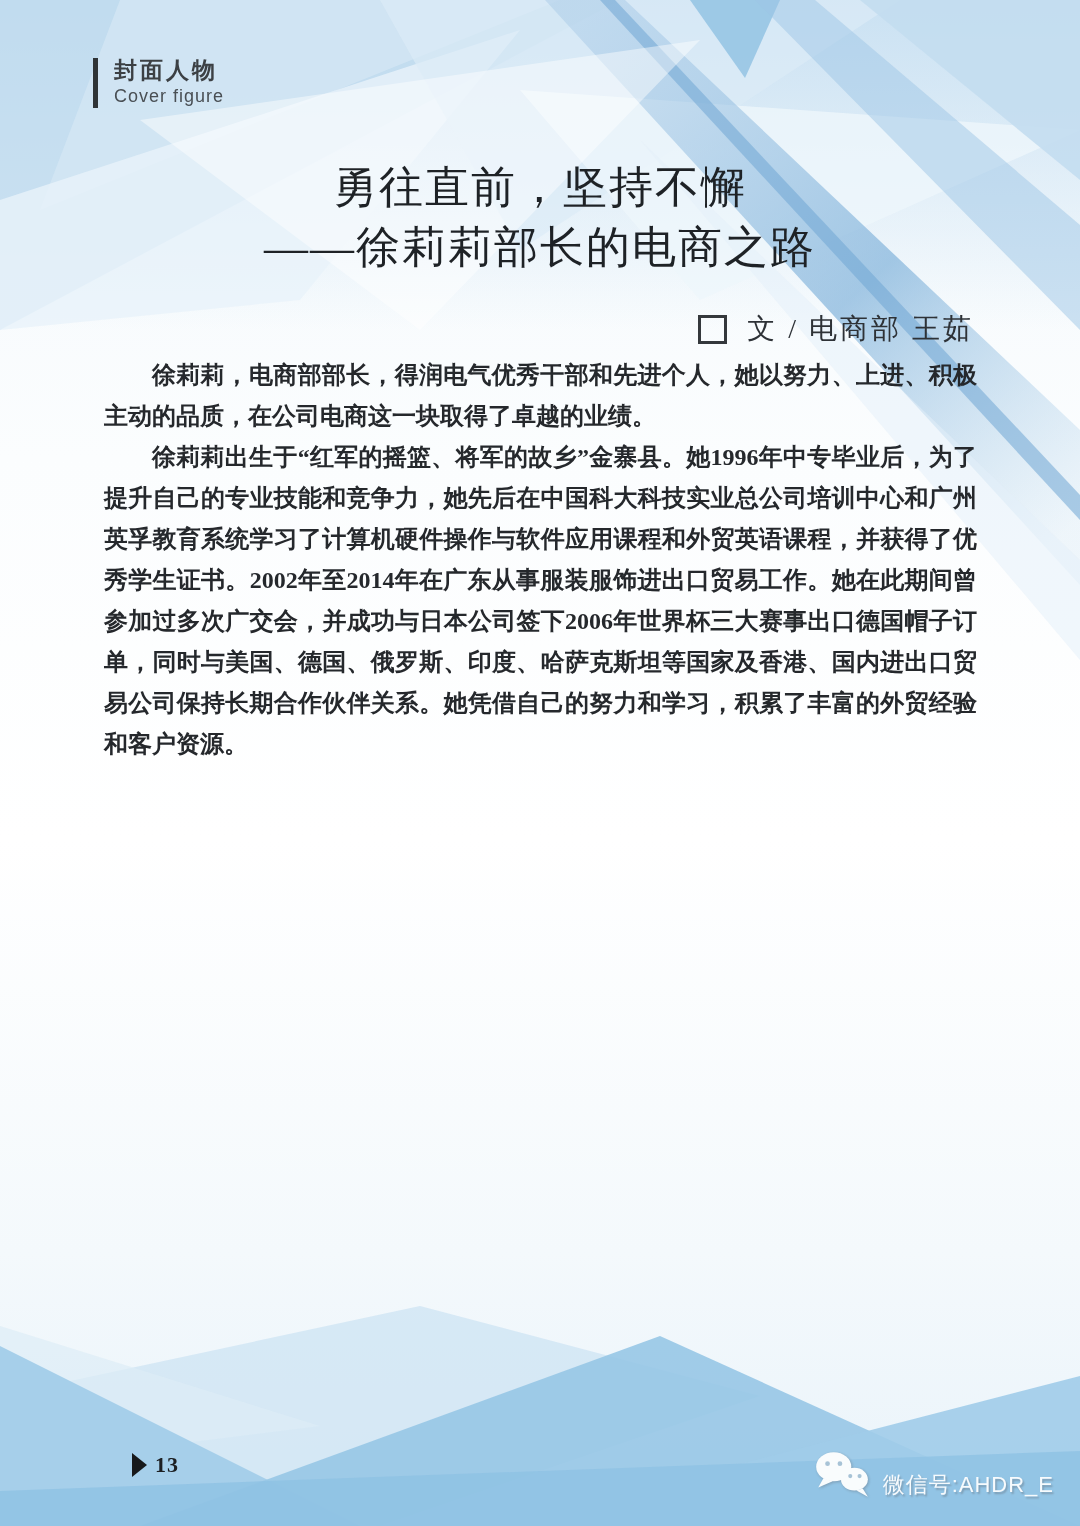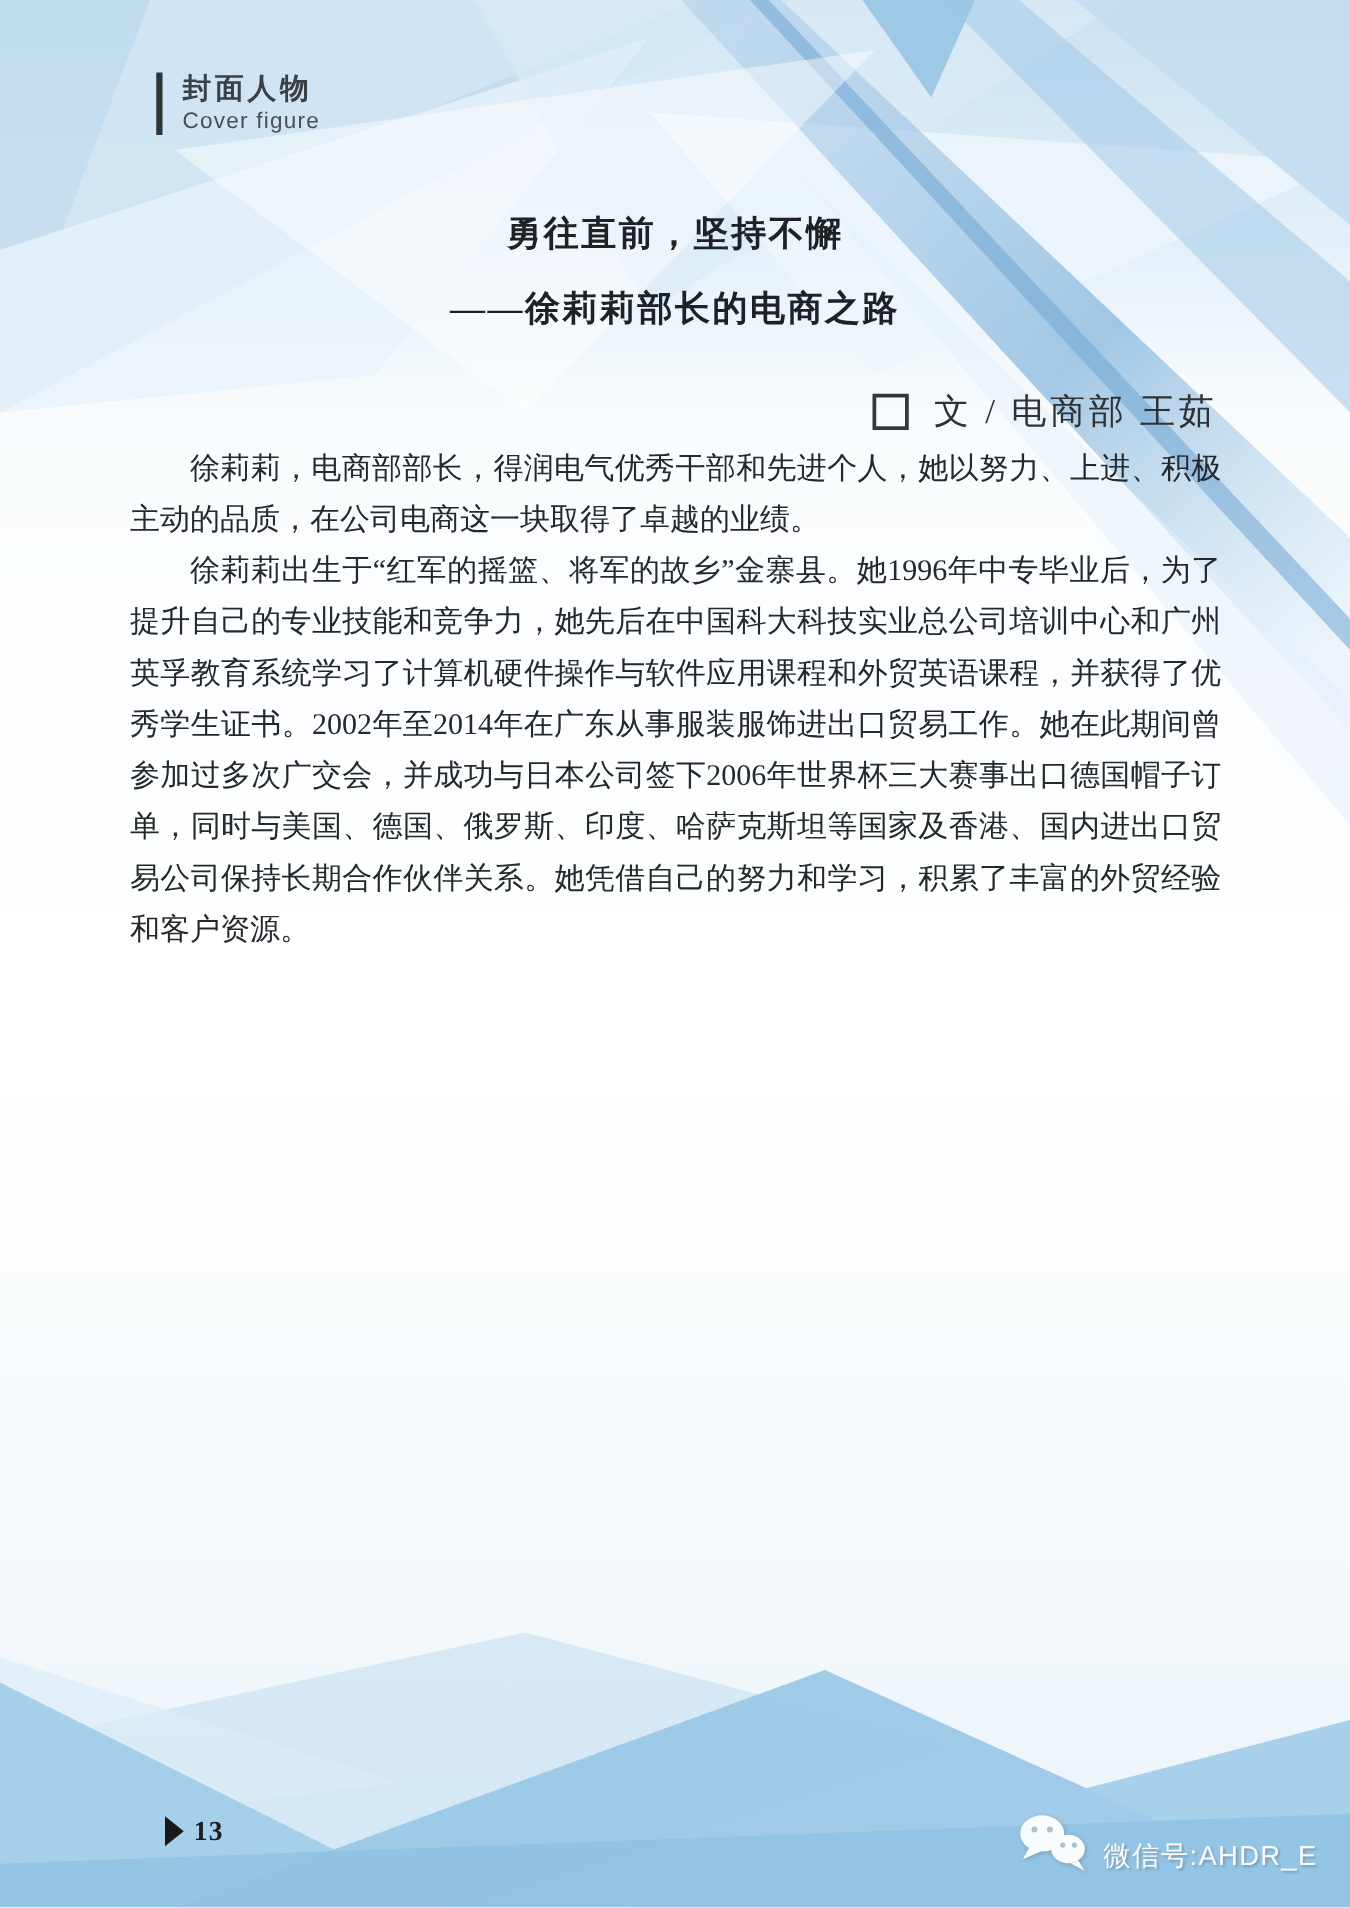--- a/index.html
+++ b/index.html
@@ -11,53 +11,54 @@
     background:linear-gradient(180deg,#f2f8fc 0%,#fbfdfe 30%,#ffffff 55%,#f4f9fc 82%,#e9f3fa 100%);
     font-family:"Liberation Serif","DejaVu Serif",serif;
   }
   .deco{position:absolute;left:0;width:1080px;pointer-events:none;}
   .deco-top{top:0;height:660px;}
   .deco-bottom{bottom:0;height:260px;}
   .deco svg{display:block;width:100%;height:100%;}
 
   .section-header{
     position:absolute;left:93px;top:58px;
-    display:flex;align-items:center;z-index:3;margin-left:32px;
+    display:flex;align-items:center;z-index:3;
   }
   .section-bar{width:5px;background:#2f3437;margin-right:16px;height:50px;}
   .section-title-cn{
     font-size:23px;font-weight:700;letter-spacing:3px;color:#3c4044;
     font-family:"Liberation Serif","DejaVu Serif",serif;line-height:26px;
   }
   .section-title-en{
     font-size:18px;color:#494f54;letter-spacing:1px;
     font-family:Liberation Sans, sans-serif;line-height:24px;
   }
 
   .article-title{
     position:absolute;top:158px;left:0;right:0;margin:0;
     text-align:center;z-index:2;
-    font-size:28px;line-height:60px;font-weight:700;color:#1e2226;
+    font-size:44px;line-height:60px;font-weight:400;color:#1e2226;
     letter-spacing:2px;
   }
 
   .byline{
     position:absolute;top:310px;right:106px;z-index:2;
     display:flex;align-items:center;
     font-size:28px;color:#2e3237;letter-spacing:3px;
   }
   .byline-square{
     width:23px;height:23px;border:3px solid #34383c;
     margin-right:20px;display:inline-block;
   }
 
   .article-body{
     position:absolute;top:355px;left:104px;width:873px;z-index:2;
     font-size:24px;line-height:41px;color:#25282c;
     text-align:justify;
+    font-weight:bold;
   }
   .article-body p{margin:0;text-indent:2em;}
 
   .page-number-block{
     position:absolute;left:88px;top:1452px;z-index:3;
     display:flex;align-items:center;padding-left:44px;
   }
   .triangle-right{
     width:0;height:0;
     border-left:15px solid #17191b;

